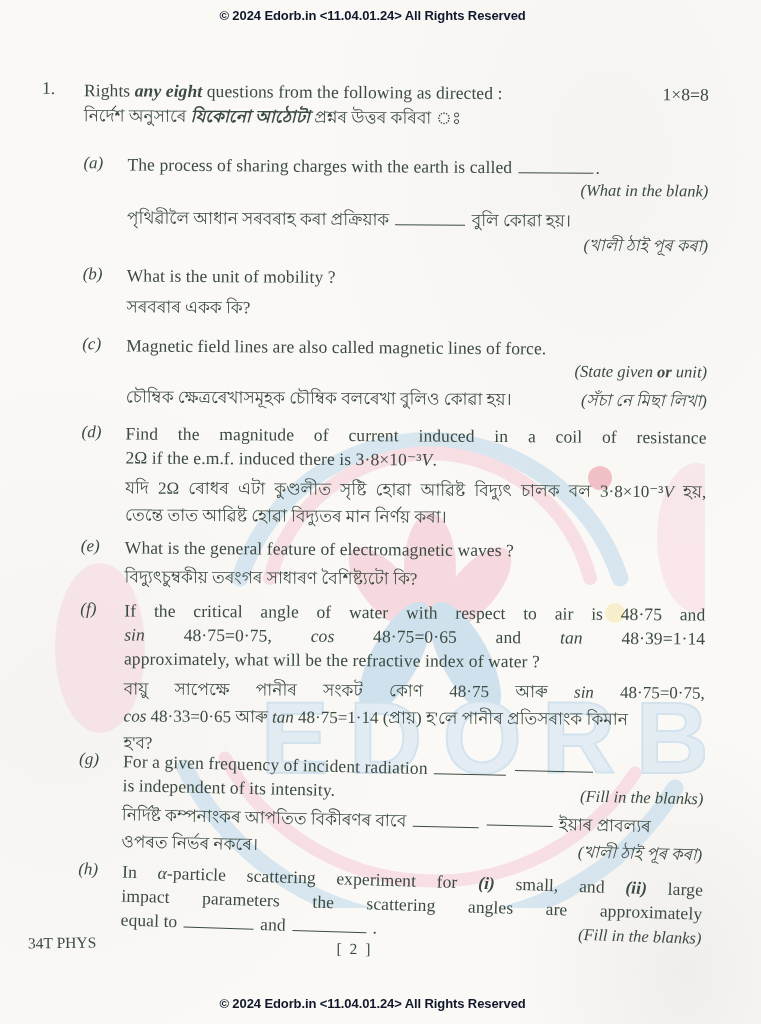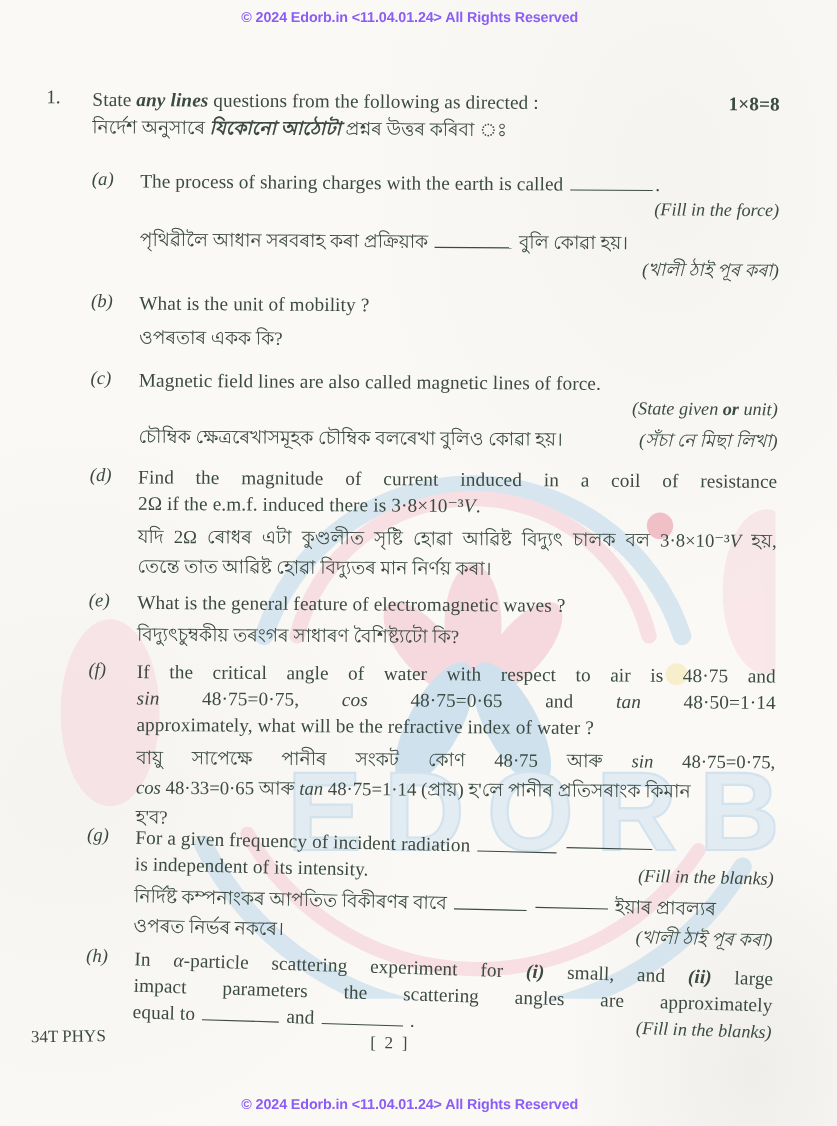--- a/index.html
+++ b/index.html
@@ -8,21 +8,21 @@
     background:
       radial-gradient(ellipse at 90% 95%, rgba(60,60,60,0.06), transparent 18%),
       radial-gradient(ellipse at 8% 70%, rgba(80,80,80,0.03), transparent 35%),
       radial-gradient(ellipse at 80% 15%, rgba(80,80,80,0.03), transparent 35%),
       #faf9f6;
     font-family:"Liberation Serif","DejaVu Serif",serif;
   }
   .digital{
     position:absolute;left:0;right:16px;text-align:center;
     font-family:"Liberation Sans","DejaVu Sans",sans-serif;
-    font-size:13px;font-weight:700;color:#8b5cf6;letter-spacing:-0.1px;
+    font-size:13px;font-weight:700;color:#0f172a;letter-spacing:-0.1px;
   }
   #wm{position:absolute;left:55px;top:268px;z-index:0;opacity:.55;}
   .scan{
     position:absolute;inset:0;z-index:1;color:#3c4b42;
     transform:rotate(.4deg);transform-origin:60px 90px;
   }
   .q1{position:absolute;left:42px;right:52px;top:78px;}
   .qnum{position:absolute;left:0;top:0;font-size:17.5px;}
   .qbody{margin-left:42px;}
   .part{position:absolute;left:84px;right:52px;}
@@ -31,21 +31,21 @@
   .en{font-size:17.5px;line-height:24px;letter-spacing:.1px;}
   .as{font-size:17px;line-height:27px;}
   .hint{font-size:16.5px;line-height:22px;text-align:right;}
   .hint .it, .hint span{font-style:italic;}
   .it{font-style:italic;}
   .bd{font-weight:bold;}
   .just{text-align:justify;text-align-last:justify;}
   .row{display:flex;justify-content:space-between;align-items:baseline;gap:12px;}
   .row > :first-child{text-align:left;}
   .blank{display:inline-block;height:3px;border-bottom:1.5px solid #3c4b42;margin:0 2px;}
-  .marks{margin-left:auto;white-space:nowrap;font-weight:bold;}
+  .marks{margin-left:auto;white-space:nowrap;}
   .mt4{margin-top:4px;}.mt6{margin-top:6px;}.mt5{margin-top:5px;}
   .tilt-g{transform:rotate(.9deg);transform-origin:left top;}
   .tilt-h{transform:rotate(1.4deg);transform-origin:left top;}
   .foot-code{position:absolute;left:34px;top:934px;font-size:15.5px;transform:rotate(-1.2deg);}
   .foot-page{position:absolute;left:0;right:40px;top:938px;text-align:center;font-size:15.5px;letter-spacing:2px;}
 </style>
 </head>
 <body>
 
 <svg id="wm" width="650" height="640" viewBox="0 0 650 640" aria-hidden="true">
@@ -66,42 +66,42 @@
 </svg>
 
 <div class="digital" style="top:8px">© 2024 Edorb.in &lt;11.04.01.24&gt; All Rights Reserved</div>
 
 <div class="scan">
 
   <section class="q1">
     <span class="qnum">1.</span>
     <div class="qbody">
       <div class="row">
-        <div class="en"><span>State </span><span class="it bd">any lines</span><span> questions from the following as directed :</span></div>
+        <div class="en"><span>Rights </span><span class="it bd">any eight</span><span> questions from the following as directed :</span></div>
         <div class="marks en">1×8=8</div>
       </div>
       <div class="as"><span>নিৰ্দেশ অনুসাৰে </span><span class="it bd">যিকোনো আঠোটা</span><span> প্ৰশ্নৰ উত্তৰ কৰিবা ঃ</span></div>
     </div>
   </section>
 
   <section class="part" style="top:152px">
     <span class="plabel">(a)</span>
     <div class="pcontent">
       <div class="en"><span>The process of sharing charges with the earth is called </span><span class="blank" style="width: 75px;"></span><span>.</span></div>
-      <div class="hint"><span class="it">(Fill in the force)</span></div>
+      <div class="hint"><span class="it">(What in the blank)</span></div>
       <div class="as mt6"><span>পৃথিৱীলৈ আধান সৰবৰাহ কৰা প্ৰক্ৰিয়াক </span><span class="blank" style="width: 70px;"></span><span> বুলি কোৱা হয়।</span></div>
       <div class="hint"><span class="it">(খালী ঠাই পূৰ কৰা)</span></div>
     </div>
   </section>
 
   <section class="part" style="top:263px">
     <span class="plabel">(b)</span>
     <div class="pcontent">
       <div class="en"><span>What is the unit of mobility ?</span></div>
-      <div class="as mt6"><span>ওপৰতাৰ একক কি?</span></div>
+      <div class="as mt6"><span>সৰবৰাৰ একক কি?</span></div>
     </div>
   </section>
 
   <section class="part" style="top:333px">
     <span class="plabel">(c)</span>
     <div class="pcontent">
       <div class="en"><span>Magnetic field lines are also called magnetic lines of force.</span></div>
       <div class="hint"><span class="it">(State given </span><span class="it bd">or</span><span class="it"> unit)</span></div>
       <div class="row mt4">
         <div class="as"><span>চৌম্বিক ক্ষেত্ৰৰেখাসমূহক চৌম্বিক বলৰেখা বুলিও কোৱা হয়।</span></div>
@@ -125,21 +125,21 @@
     <div class="pcontent">
       <div class="en"><span>What is the general feature of electromagnetic waves ?</span></div>
       <div class="as mt4"><span>বিদ্যুৎচুম্বকীয় তৰংগৰ সাধাৰণ বৈশিষ্ট্যটো কি?</span></div>
     </div>
   </section>
 
   <section class="part" style="top:598px">
     <span class="plabel">(f)</span>
     <div class="pcontent">
       <div class="en just"><span>If the critical angle of water with respect to air is 48·75 and</span></div>
-      <div class="en just"><span class="it">sin</span><span> 48·75=0·75, </span><span class="it">cos</span><span> 48·75=0·65 and </span><span class="it">tan</span><span> 48·50=1·14</span></div>
+      <div class="en just"><span class="it">sin</span><span> 48·75=0·75, </span><span class="it">cos</span><span> 48·75=0·65 and </span><span class="it">tan</span><span> 48·39=1·14</span></div>
       <div class="en"><span>approximately, what will be the refractive index of water ?</span></div>
       <div class="as just mt5"><span>বায়ু সাপেক্ষে পানীৰ সংকট কোণ 48·75 আৰু </span><span class="it">sin</span><span> 48·75=0·75,</span></div>
       <div class="as"><span class="it">cos</span><span> 48·33=0·65 আৰু </span><span class="it">tan</span><span> 48·75=1·14 (প্ৰায়) হ'লে পানীৰ প্ৰতিসৰাংক কিমান</span></div>
       <div class="as"><span>হ'ব?</span></div>
     </div>
   </section>
 
   <section class="part tilt-g" style="top:748px">
     <span class="plabel">(g)</span>
     <div class="pcontent">

